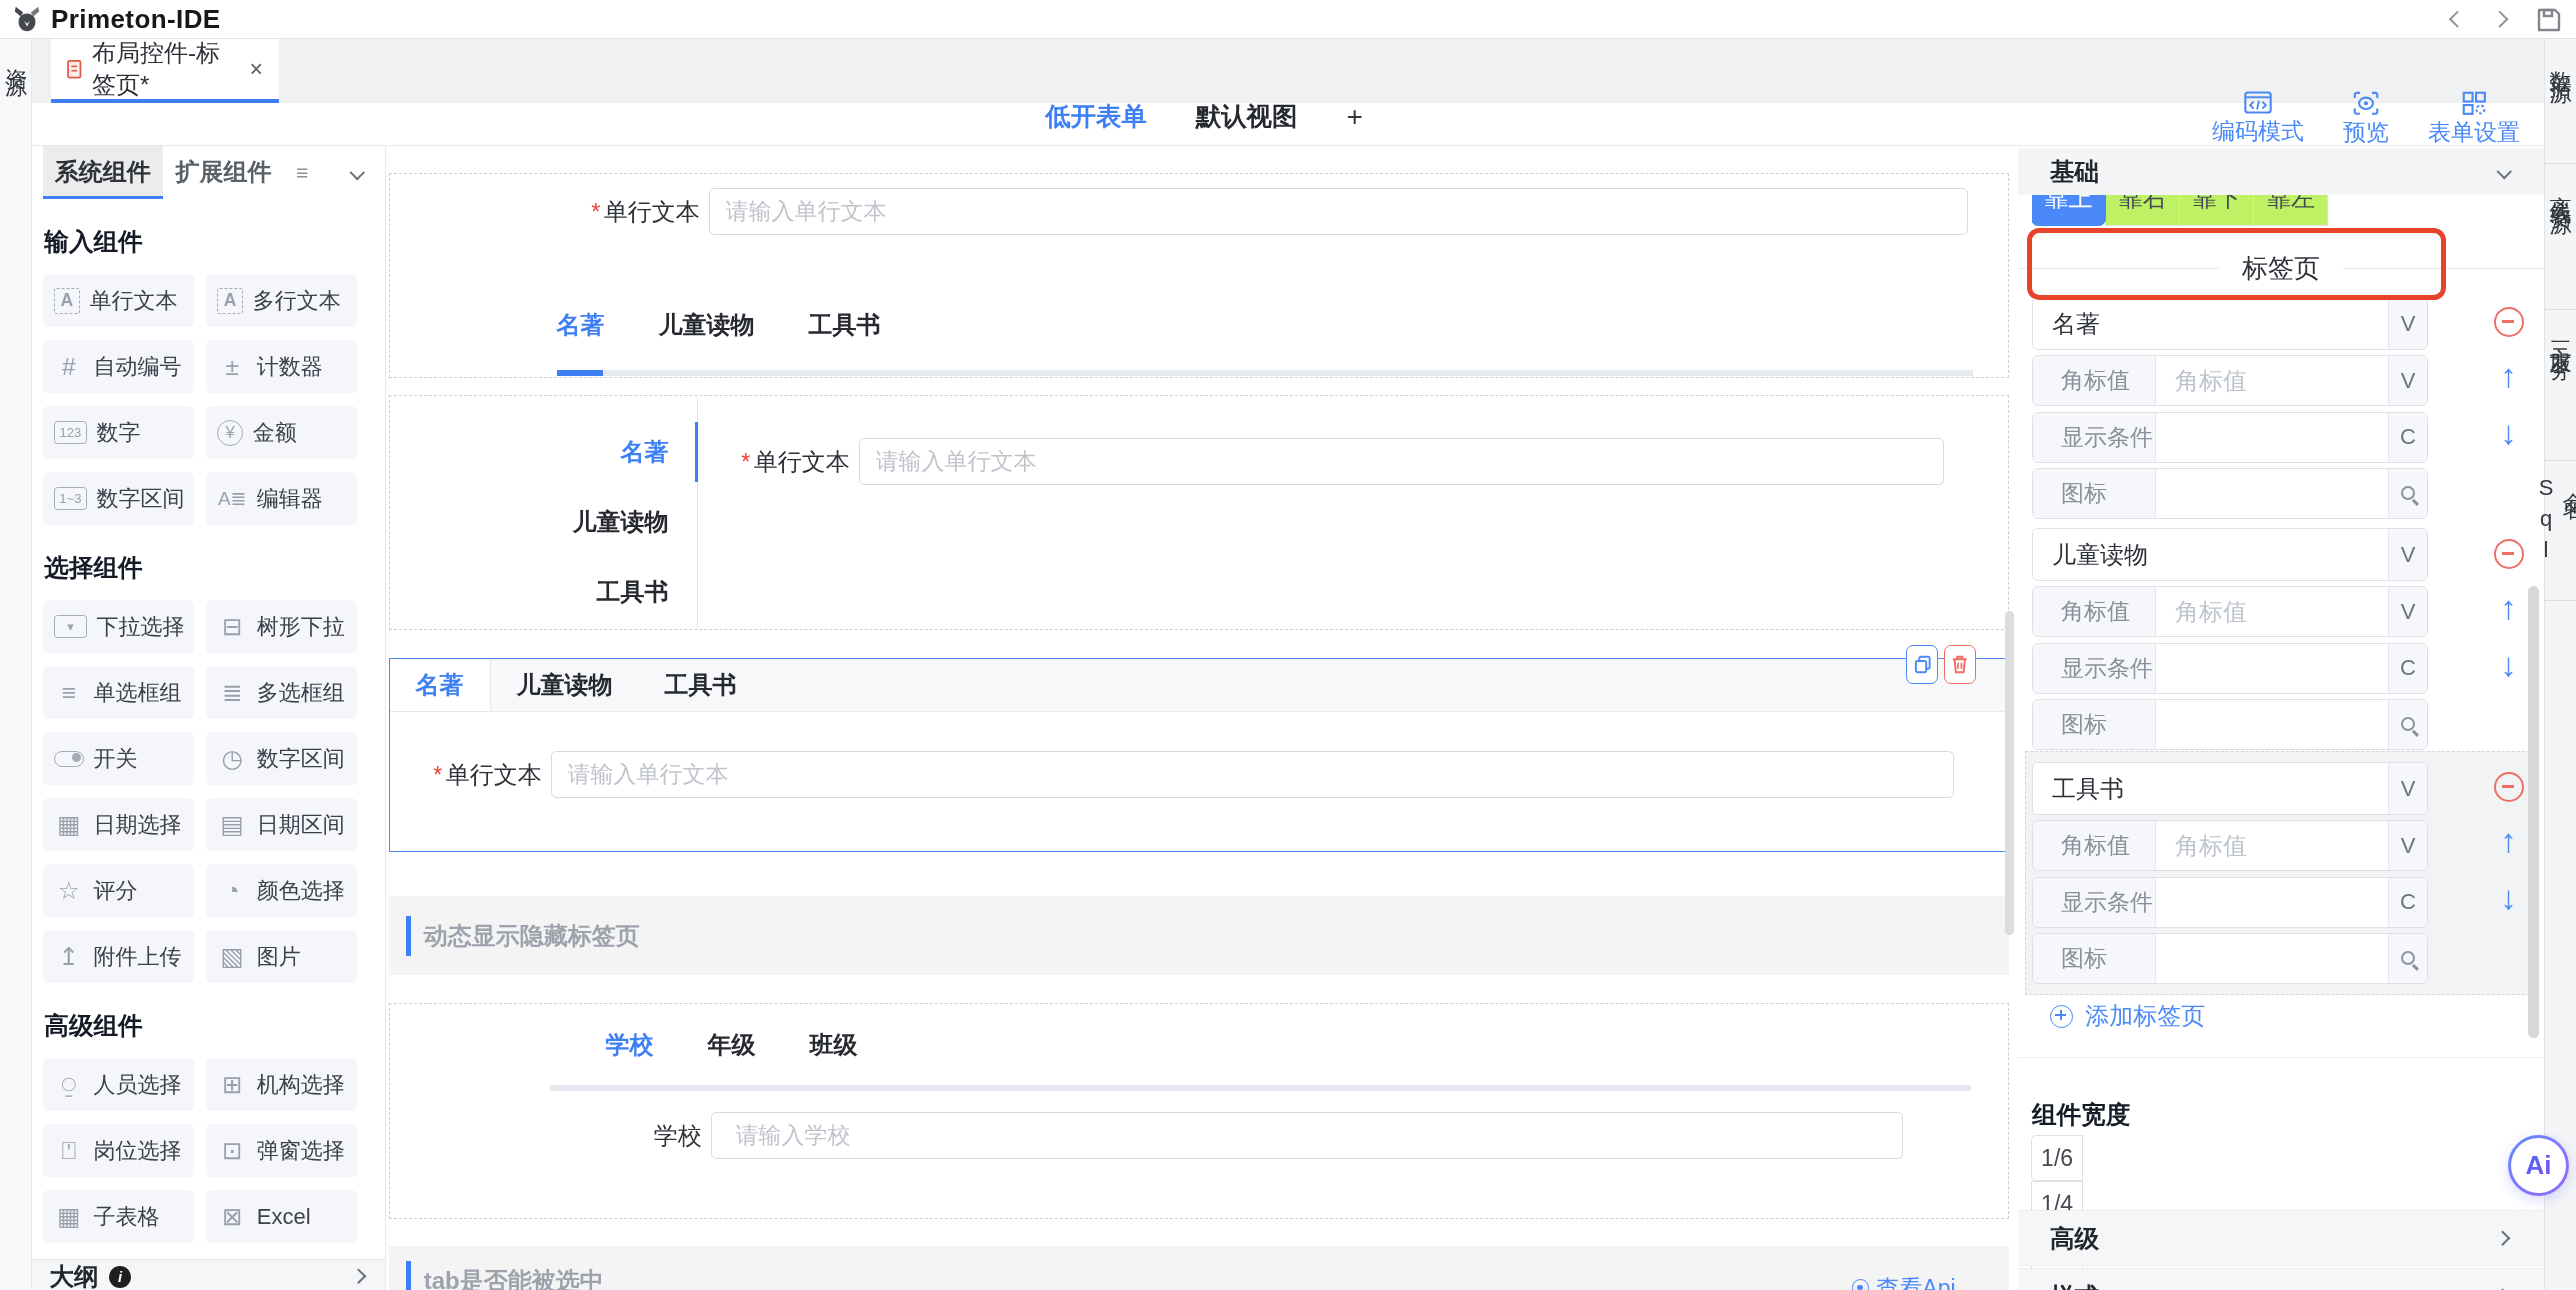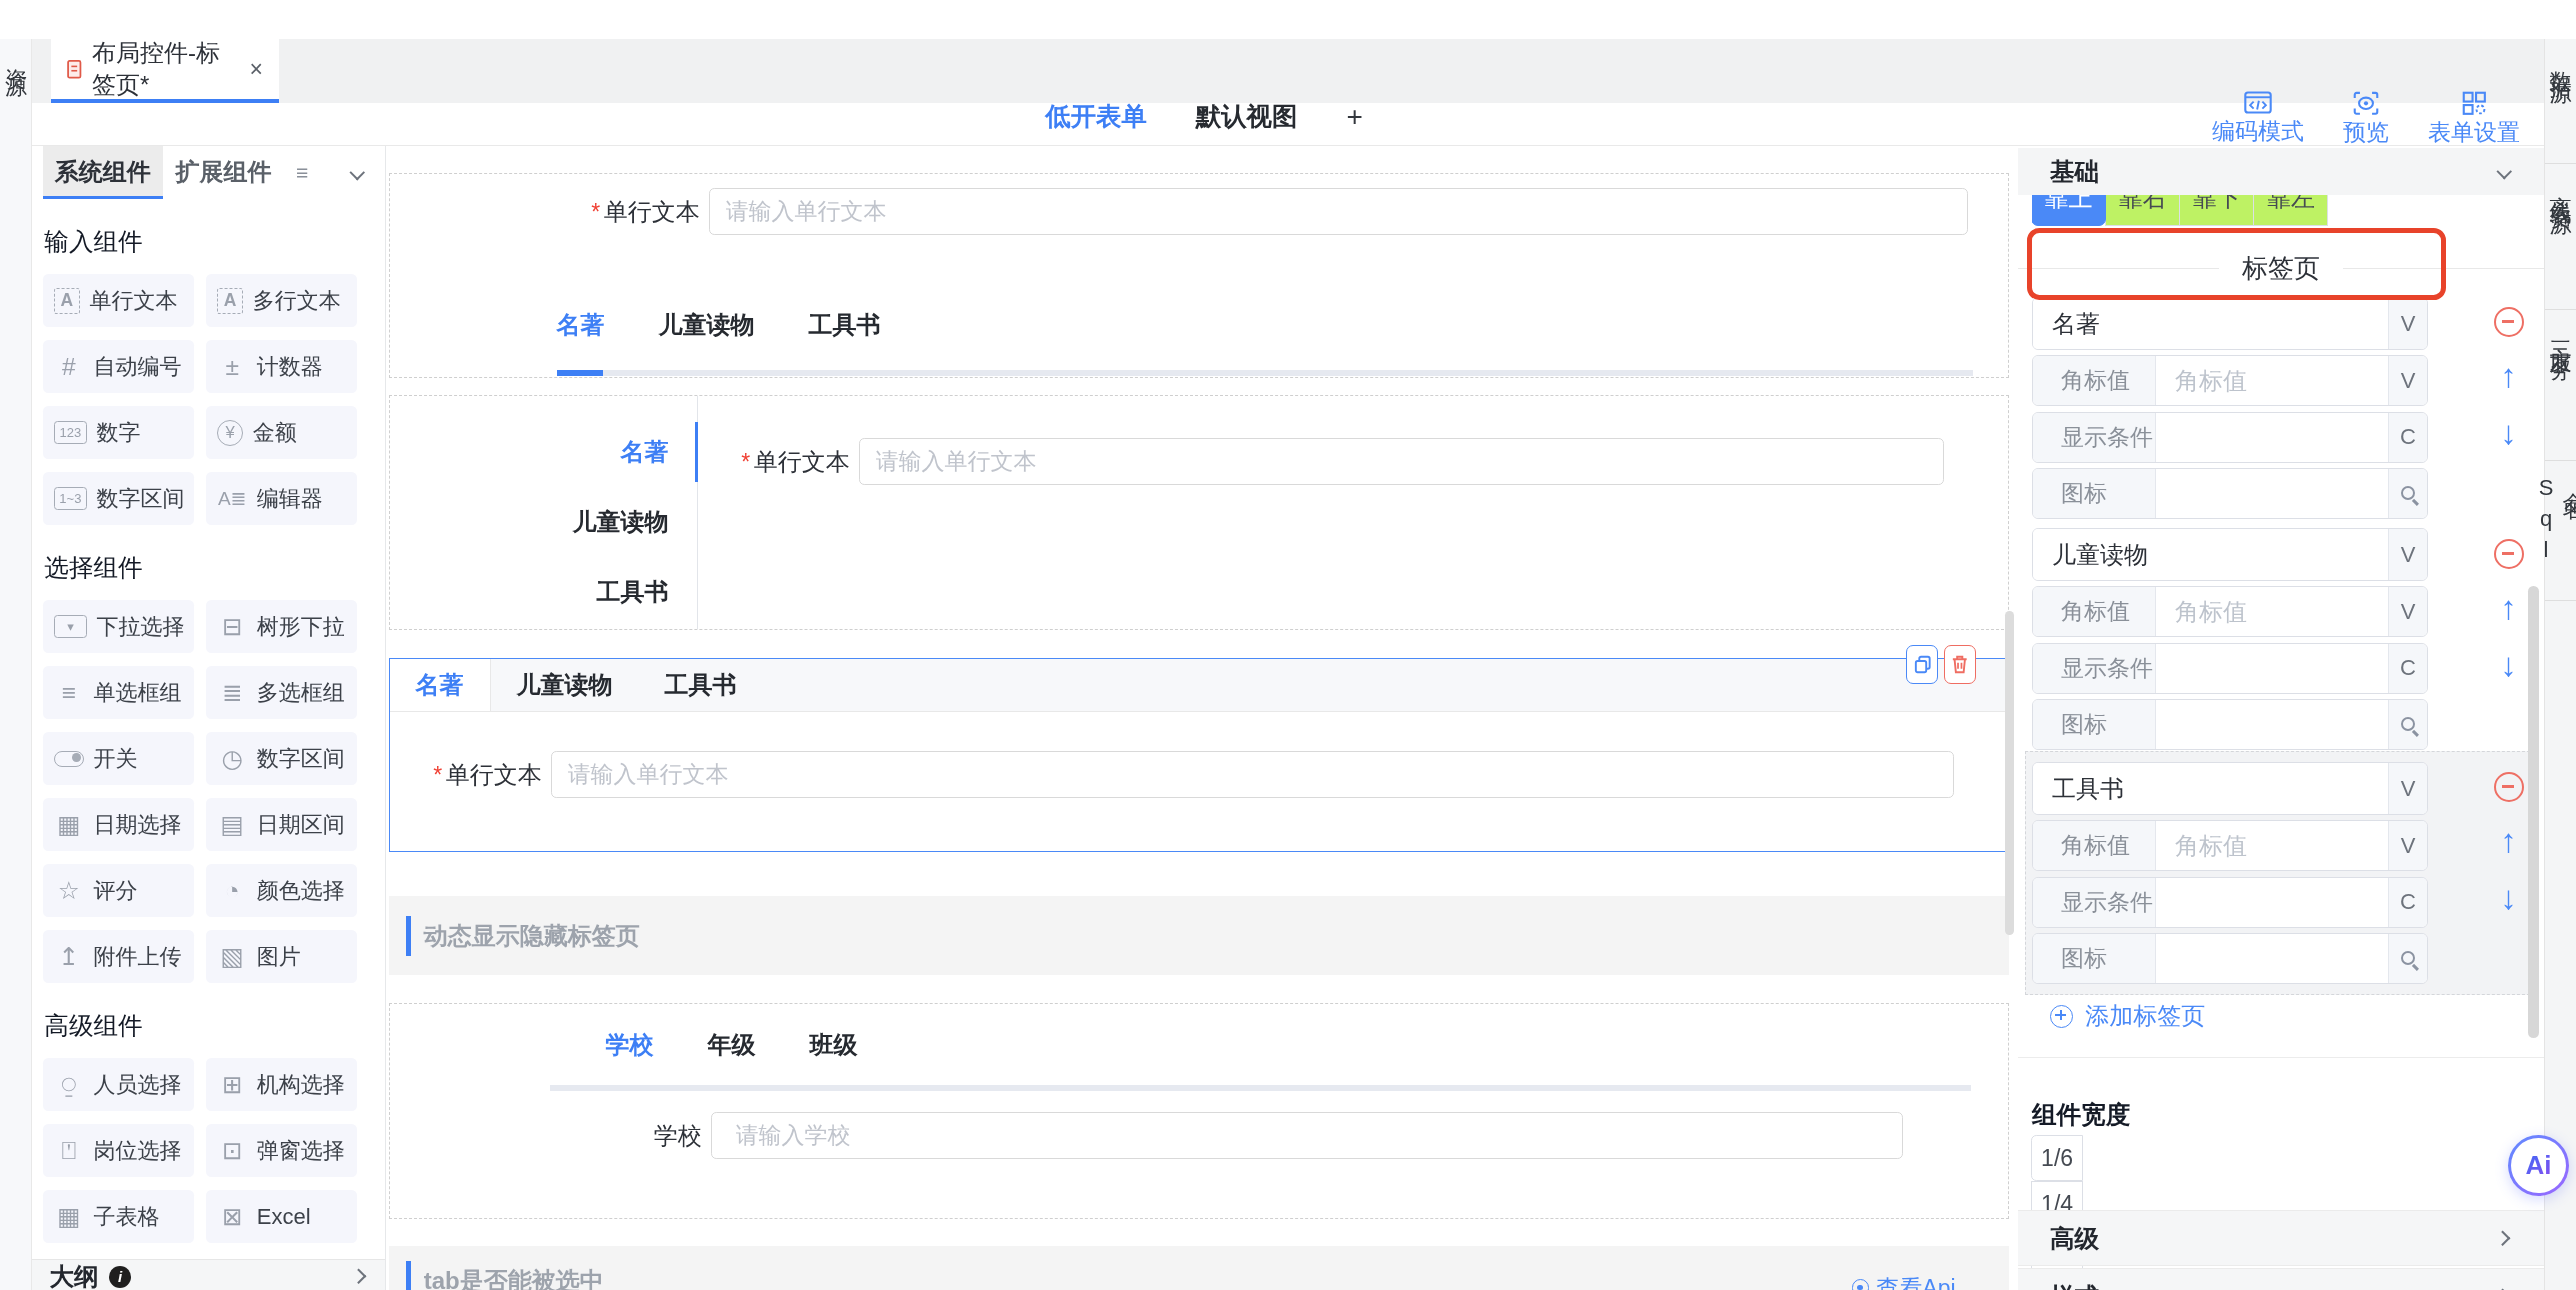--- a/index.html
+++ b/index.html
@@ -39,21 +39,21 @@
   
   .palette{position:absolute;left:32px;top:146px;width:354px;height:1145px;background:#fff;border-right:0.9px solid #e6e8ea;overflow:hidden;}
   .pal-tabs{display:flex;align-items:center;height:53px;padding-left:10.5px;}
   .pal-tab{font-size:24px;font-weight:600;color:#5a6068;height:53px;line-height:51px;padding:0 12.3px;}
   .pal-tab.active{background:#ececec;color:#2d3138;border-bottom:3.5px solid #3d7ff5;}
   .pal-sort{font-size:21px;color:#8a9099;margin-left:12.3px;}
   .pal-chv{margin-left:auto;margin-right:23px;}
   .chv{display:inline-block;width:10.5px;height:10.5px;border-right:2.2px solid #6d737c;border-bottom:2.2px solid #6d737c;}
   .chv.down{transform:rotate(45deg);}
   .chv.right{transform:rotate(-45deg);}
-  .sec-h{font-size:24.6px;font-weight:400;color:#141a26;margin:26px 0 16px 12.3px;}
+  .sec-h{font-size:24.6px;font-weight:700;color:#141a26;margin:26px 0 16px 12.3px;}
   .grid{display:grid;grid-template-columns:151px 151px;gap:13px 12.3px;margin-left:10.5px;}
   .pitem{height:53px;background:#f5f6fc;border-radius:5.3px;display:flex;align-items:center;padding-left:11.4px;gap:9.6px;}
   .pitem .plab{font-size:22px;color:#3c4149;}
   .picon{color:#9aa0ab;font-size:24.6px;min-width:30px;display:inline-flex;justify-content:center;align-items:center;}
   .icon-dash{border:1.8px dashed #a6acb6;border-radius:2.6px;width:26px;height:26px;min-width:26px;font-size:17.5px;font-weight:600;}
   .icon-box{border:1.8px solid #a6acb6;border-radius:3.5px;height:23px;min-width:33px;font-size:13px;padding:0 1.8px;}
   .icon-circ{border:1.8px solid #a6acb6;border-radius:50%;width:26px;height:26px;min-width:26px;font-size:16.7px;}
   .icon-sw{width:30px;height:16px;min-width:30px;border:1.8px solid #a6acb6;border-radius:8.8px;position:relative;}
   .icon-sw::after{content:"";position:absolute;right:1.8px;top:1.8px;width:8.8px;height:8.8px;border-radius:50%;background:#a6acb6;}
   .pal-bottom{position:absolute;left:0;bottom:-21px;width:354px;height:53px;background:#f5f6f7;border-top:0.9px solid #e6e6e6;display:flex;align-items:center;padding:0 23px 19px 17.5px;gap:10.5px;}
@@ -148,20 +148,37 @@
   .aibtn{position:absolute;left:2508px;top:1135px;width:61px;height:61px;border-radius:50%;z-index:50;
     background:linear-gradient(#fff,#fff) padding-box,linear-gradient(135deg,#5f8bff,#9a66ff) border-box;
     border:3.5px solid transparent;display:flex;align-items:center;justify-content:center;box-shadow:0 3.5px 12.3px rgba(90,110,255,.25);}
   .aibtn .t{font-size:26px;font-weight:700;background:linear-gradient(135deg,#3d6bf5,#8a4df0);-webkit-background-clip:text;background-clip:text;color:transparent;}
 </style>
 </head>
 <body>
 
 <div id="app">
 
+  <div class="hdr">
+    <svg class="logo" viewBox="0 0 32 32">
+      <path fill="#45494e" d="M4 3l8 6-3 4-6-5z"></path>
+      <path fill="#75797e" d="M28 3l-8 6 3 4 6-5z"></path>
+      <path fill="#45494e" d="M16 10c6 0 9 4 9 9 0 6-4 10-9 10s-9-4-9-10c0-5 3-9 9-9z"></path>
+      <path fill="#fff" d="M13 18l3 3 3-3-3 6z"></path>
+    </svg>
+    <span class="title">Primeton-IDE</span>
+    <div class="hdr-right">
+      <span class="navchv back"></span>
+      <span class="navchv fwd"></span>
+      <svg width="26" height="26" viewBox="0 0 26 26">
+        <path d="M3 3h16l4 4v16H3z" fill="none" stroke="#82868c" stroke-width="2.4" stroke-linejoin="round"></path>
+        <rect x="8" y="3" width="8" height="6" fill="none" stroke="#82868c" stroke-width="2.4"></rect>
+      </svg>
+    </div>
+  </div>
 
   <div class="tabrow">
     <div class="filetab">
       <svg width="19" height="24.6" viewBox="0 0 20 26">
         <rect x="1.5" y="1.5" width="17" height="23" rx="2" fill="#fdecea" stroke="#e05948" stroke-width="2.4"></rect>
         <line x1="6" y1="9" x2="14" y2="9" stroke="#e05948" stroke-width="2.2"></line>
         <line x1="6" y1="15" x2="14" y2="15" stroke="#e05948" stroke-width="2.2"></line>
       </svg>
       <span class="label">布局控件-标签页*</span>
       <span class="close">×</span>

